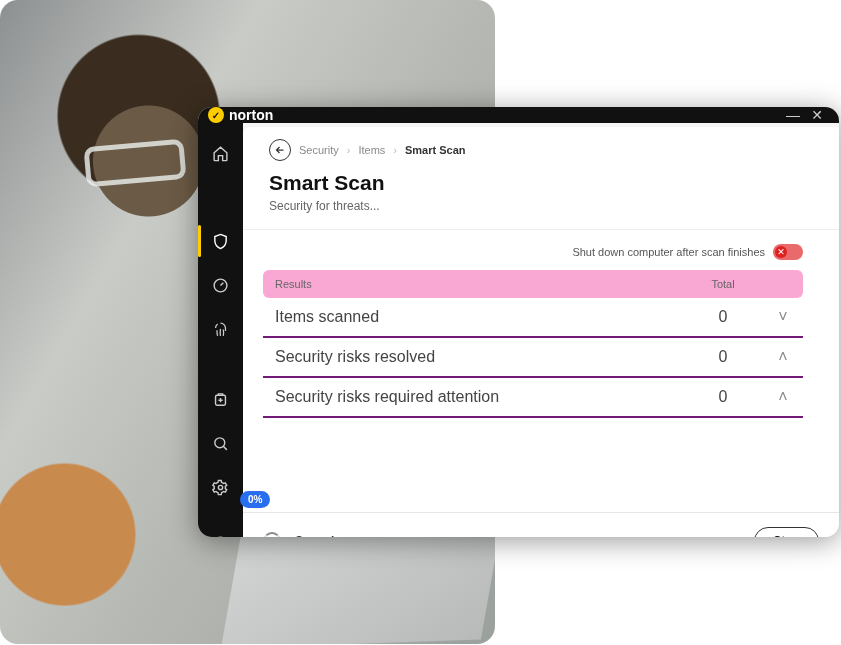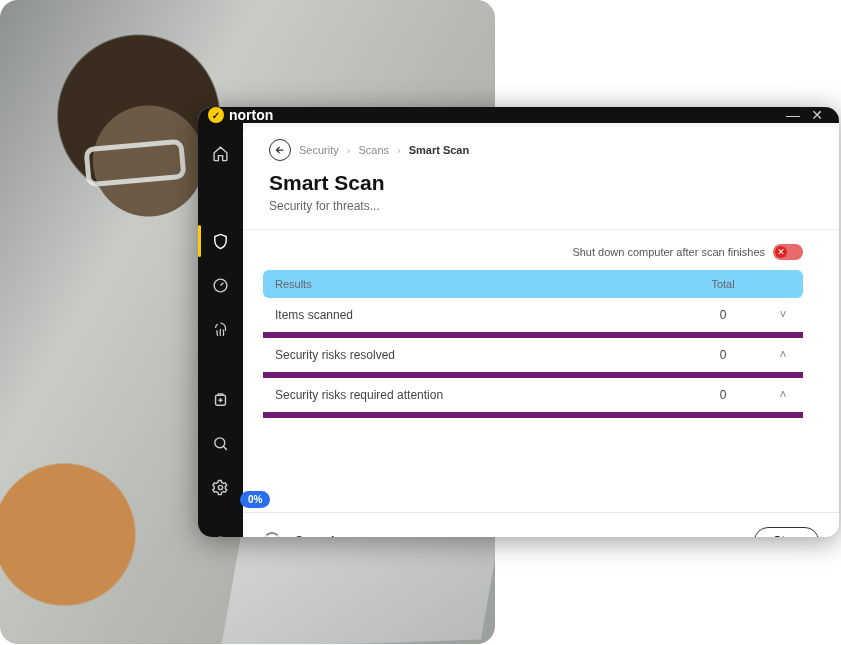--- a/index.html
+++ b/index.html
@@ -164,31 +164,31 @@
     position:relative;cursor:pointer;
   }
   .toggle .knob{
     position:absolute;left:2px;top:2px;width:12px;height:12px;
     border-radius:50%;background:#d22;
     display:flex;align-items:center;justify-content:center;
     color:#fff;font-size:9px;
   }
   table { width:100%; border-collapse:collapse; }
   thead th{
-    background:#7dd3fc;
+    background:#f9a8d4;
     font-weight:500;font-size:11px;color:#666;
     text-align:left;padding:8px 12px;
   }
   thead th:first-child{border-radius:6px 0 0 6px;}
   thead th:last-child{border-radius:0 6px 6px 0;}
   thead th.total{ text-align:center; width:80px;}
   thead th.exp{ width:40px;}
   tbody td{
-    font-size:12px;color:#444;padding:10px 12px;
-    border-bottom:6px solid #701a75;
+    font-size:16px;color:#444;padding:10px 12px;
+    border-bottom:2px solid #701a75;
   }
   tbody td.total{text-align:center;}
   tbody td.exp{text-align:center;color:#888;cursor:pointer;}
   .footer{
     border-top:1px solid #e6e6e6;
     padding:14px 20px;
     display:flex;align-items:center;gap:14px;
     position:relative;
   }
   .spinner{
@@ -287,21 +287,21 @@
     <div class="main">
       <div class="header">
         <div class="crumbs">
           <div class="back-btn">
             <svg width="12" height="12" viewBox="0 0 24 24" fill="none" stroke="currentColor" stroke-width="2.5">
                 <path d="M19 12H5M11 6l-6 6 6 6"></path>
               </svg>
           </div>
           <span>Security</span>
           <span class="sep">›</span>
-          <span>Scans</span>
+          <span>Items</span>
           <span class="sep">›</span>
           <span class="current">Smart Scan</span>
         </div>
         <div class="page-title">Smart Scan</div>
         <div class="subtitle">Security for threats...</div>
       </div>
 
       <div class="content">
         <div class="shutdown-row">
           <span>Shut down computer after scan finishes</span>

